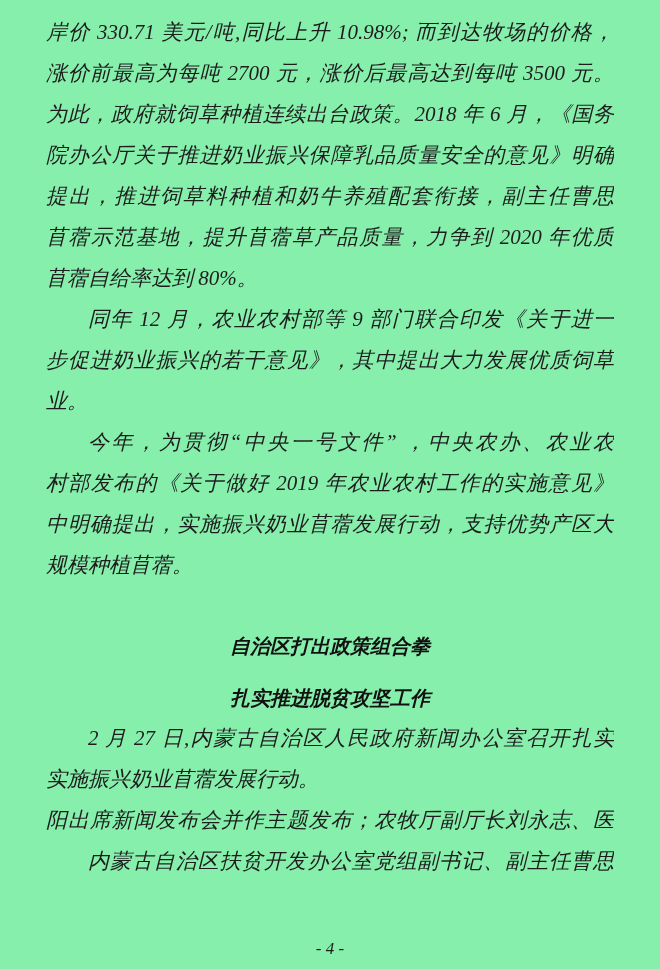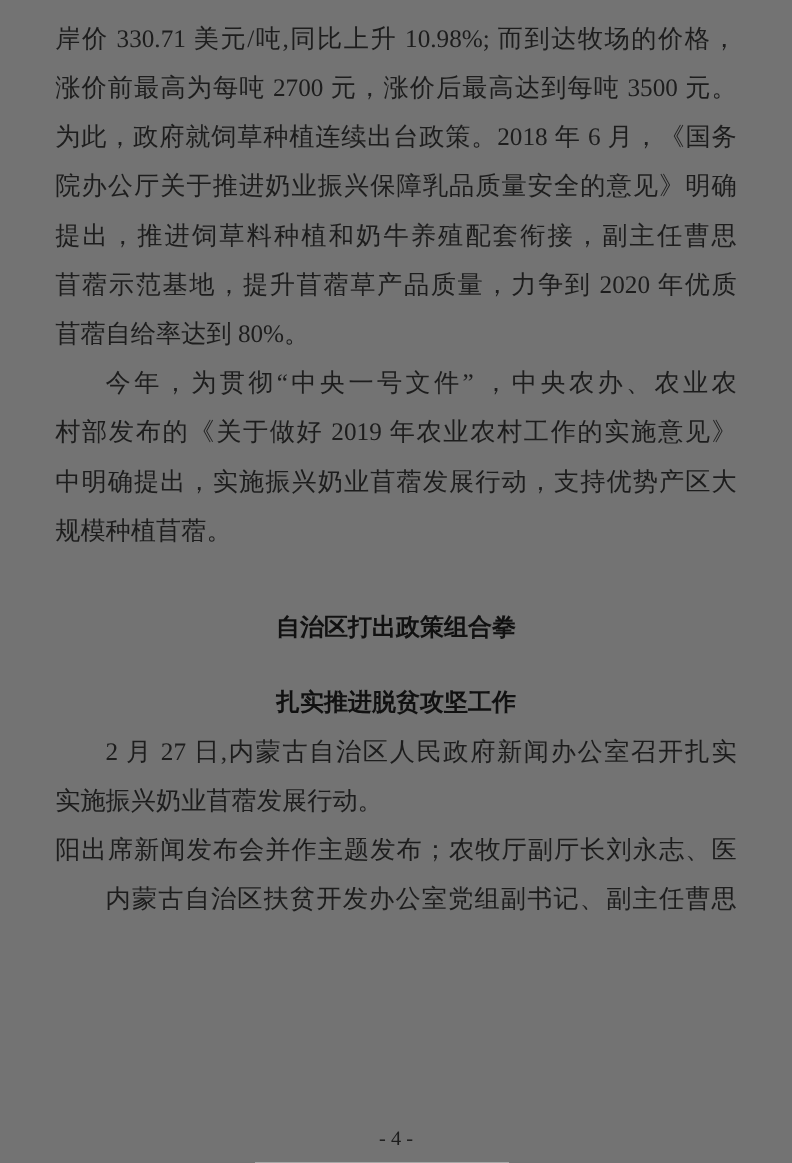--- a/index.html
+++ b/index.html
@@ -4,24 +4,25 @@
 <style>
   html, body {
     margin: 0;
     padding: 0;
     background: #ffffff;
   }
   .page {
     position: relative;
     width: 660px;
     height: 969px;
-    background: #737373;
+    background: #86efac;
     overflow: hidden;
     font-family: "Liberation Serif", "DejaVu Serif", serif;
     color: #1d1d1d;
+    font-style: italic;
   }
   .content {
     position: absolute;
     left: 46px;
     top: 12px;
     width: 568px;
   }
   .paragraph { margin: 0; }
   .line {
     font-size: 21px;
@@ -45,21 +46,21 @@
   }
   .title {
     font-size: 20px;
     font-weight: bold;
     text-align: center;
     line-height: 40px;
     margin: 0;
     color: #111111;
   }
   .title-first { margin-top: 40px; }
-  .title-second { margin-top: 23px; }
+  .title-second { margin-top: 12px; }
   .after-title { }
   .page-footer {
     position: absolute;
     left: 0;
     right: 0;
     bottom: 10px;
     text-align: center;
     font-size: 17px;
     color: #1d1d1d;
   }
@@ -73,20 +74,25 @@
     <div class="paragraph">
       <div class="line">岸价 330.71 美元/吨,同比上升 10.98%; 而到达牧场的价格，</div>
       <div class="line">涨价前最高为每吨 2700 元，涨价后最高达到每吨 3500 元。</div>
       <div class="line">为此，政府就饲草种植连续出台政策。2018 年 6 月，《国务</div>
       <div class="line">院办公厅关于推进奶业振兴保障乳品质量安全的意见》明确</div>
       <div class="line">提出，推进饲草料种植和奶牛养殖配套衔接，副主任曹思</div>
       <div class="line">苜蓿示范基地，提升苜蓿草产品质量，力争到 2020 年优质</div>
       <div class="line last">苜蓿自给率达到 80%。</div>
     </div>
 
+    <div class="paragraph">
+      <div class="line indent">同年 12 月，农业农村部等 9 部门联合印发《关于进一</div>
+      <div class="line">步促进奶业振兴的若干意见》，其中提出大力发展优质饲草</div>
+      <div class="line last">业。</div>
+    </div>
 
     <div class="paragraph">
       <div class="line indent">今年，为贯彻“中央一号文件” ，中央农办、农业农</div>
       <div class="line">村部发布的《关于做好 2019 年农业农村工作的实施意见》</div>
       <div class="line">中明确提出，实施振兴奶业苜蓿发展行动，支持优势产区大</div>
       <div class="line last source-line">
         <span>规模种植苜蓿。</span>
       </div>
     </div>
 

